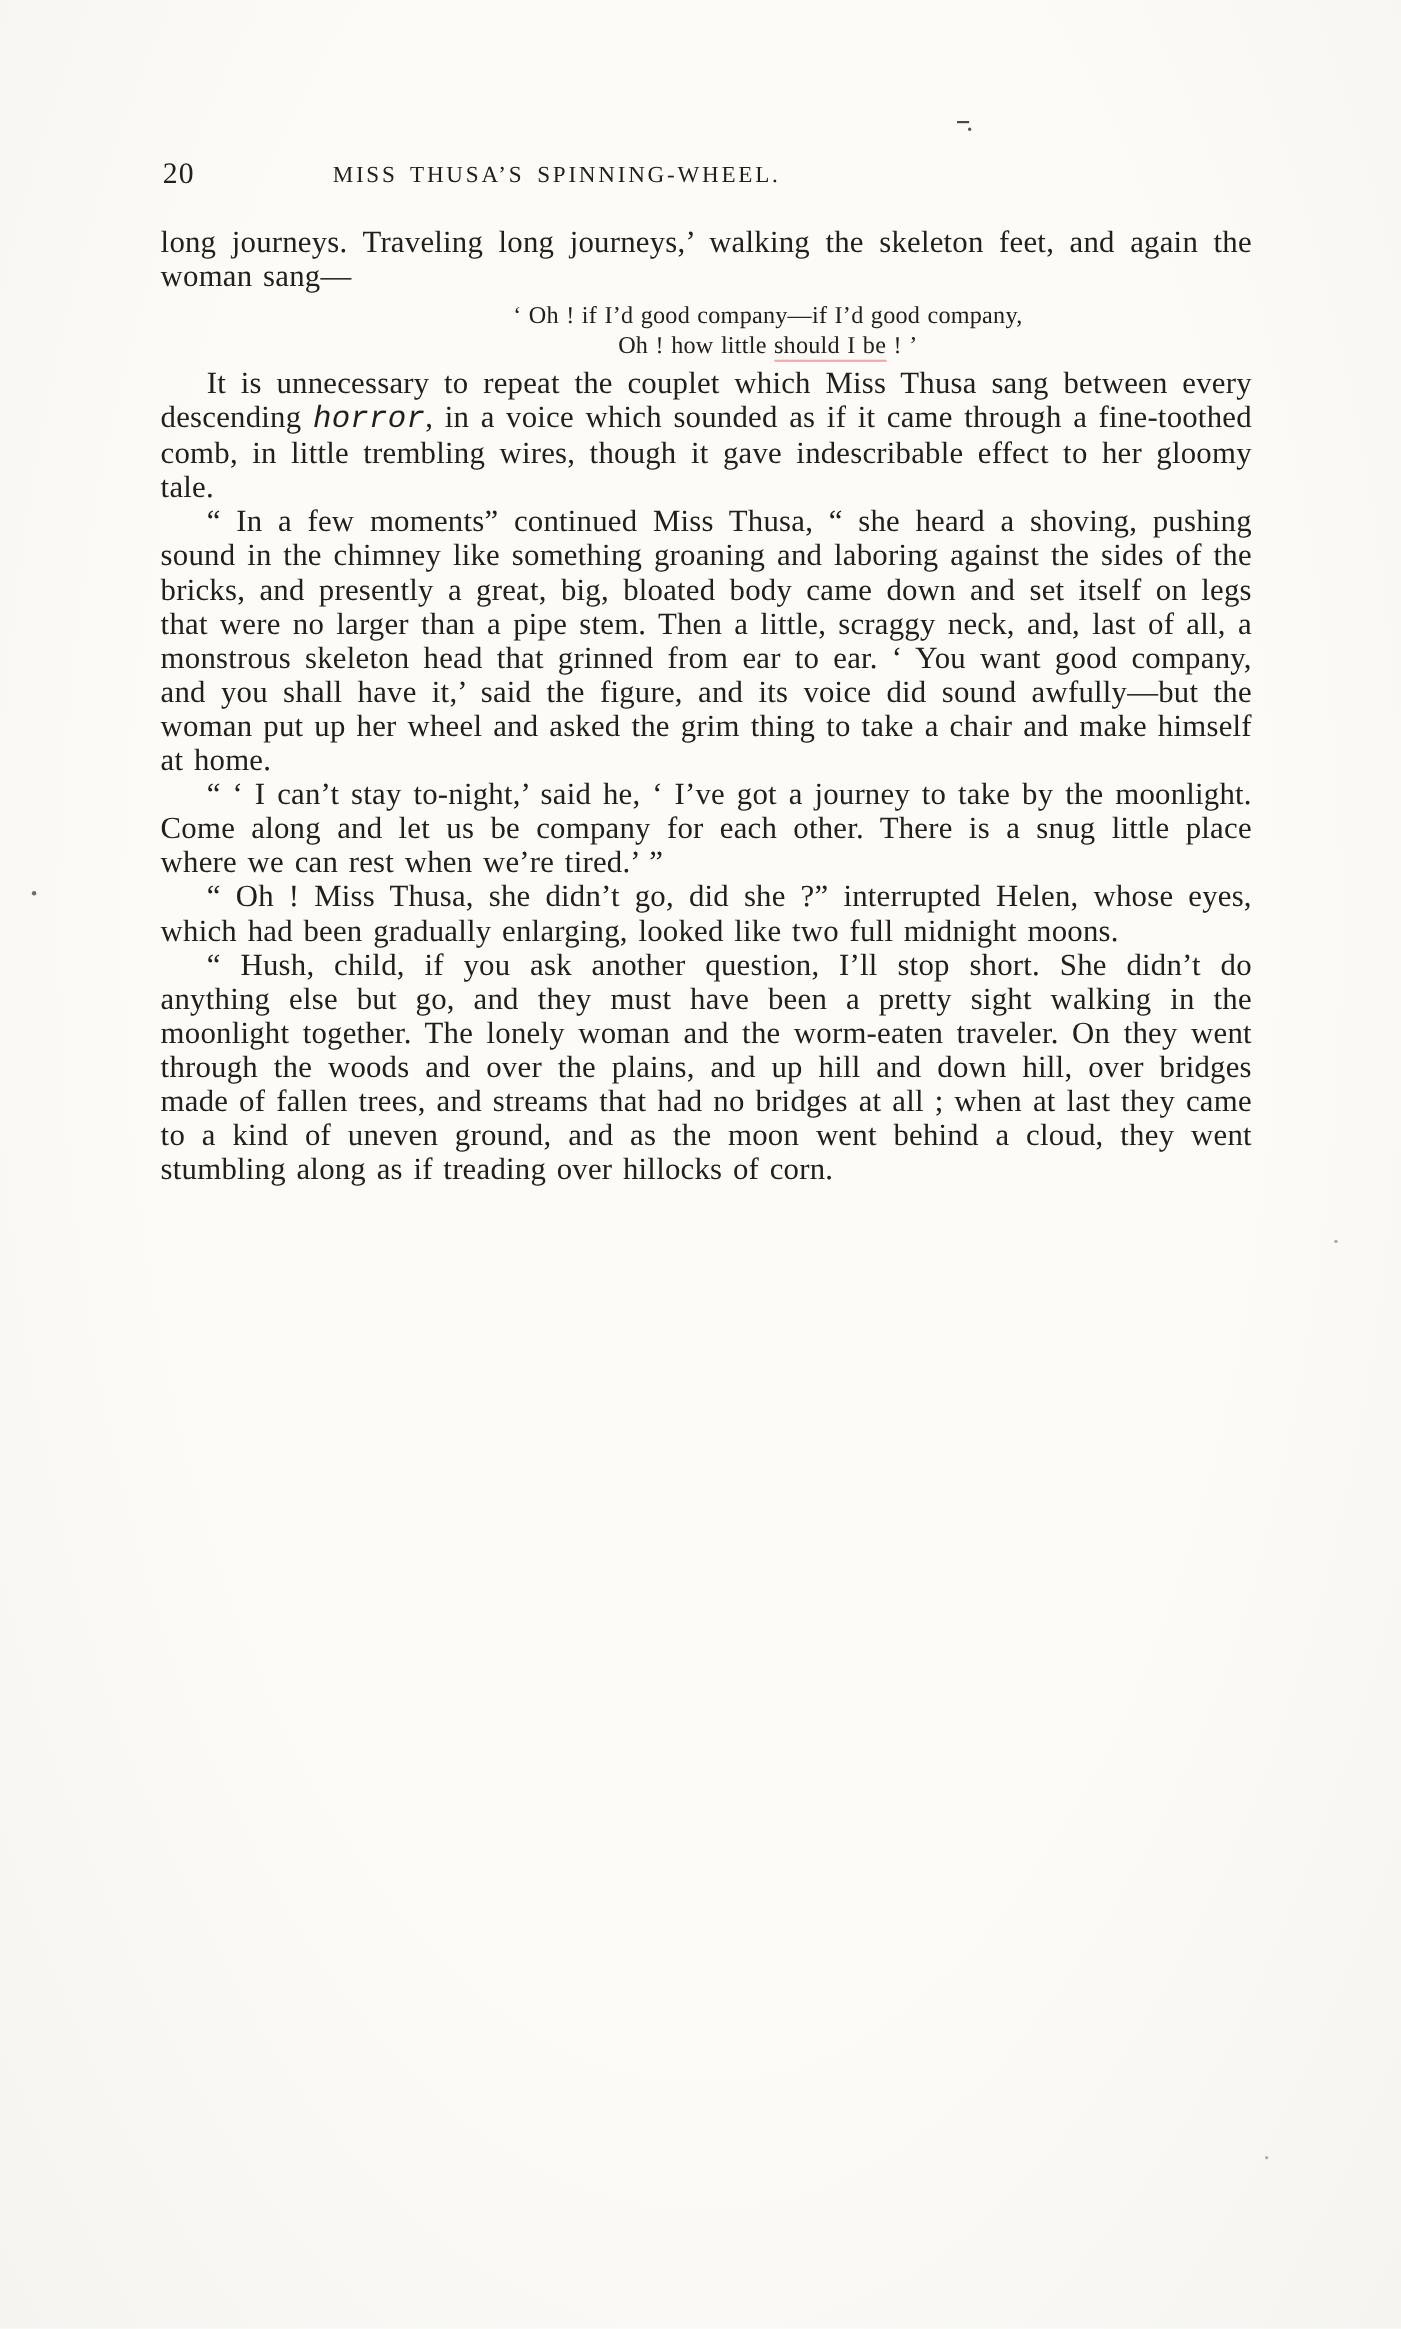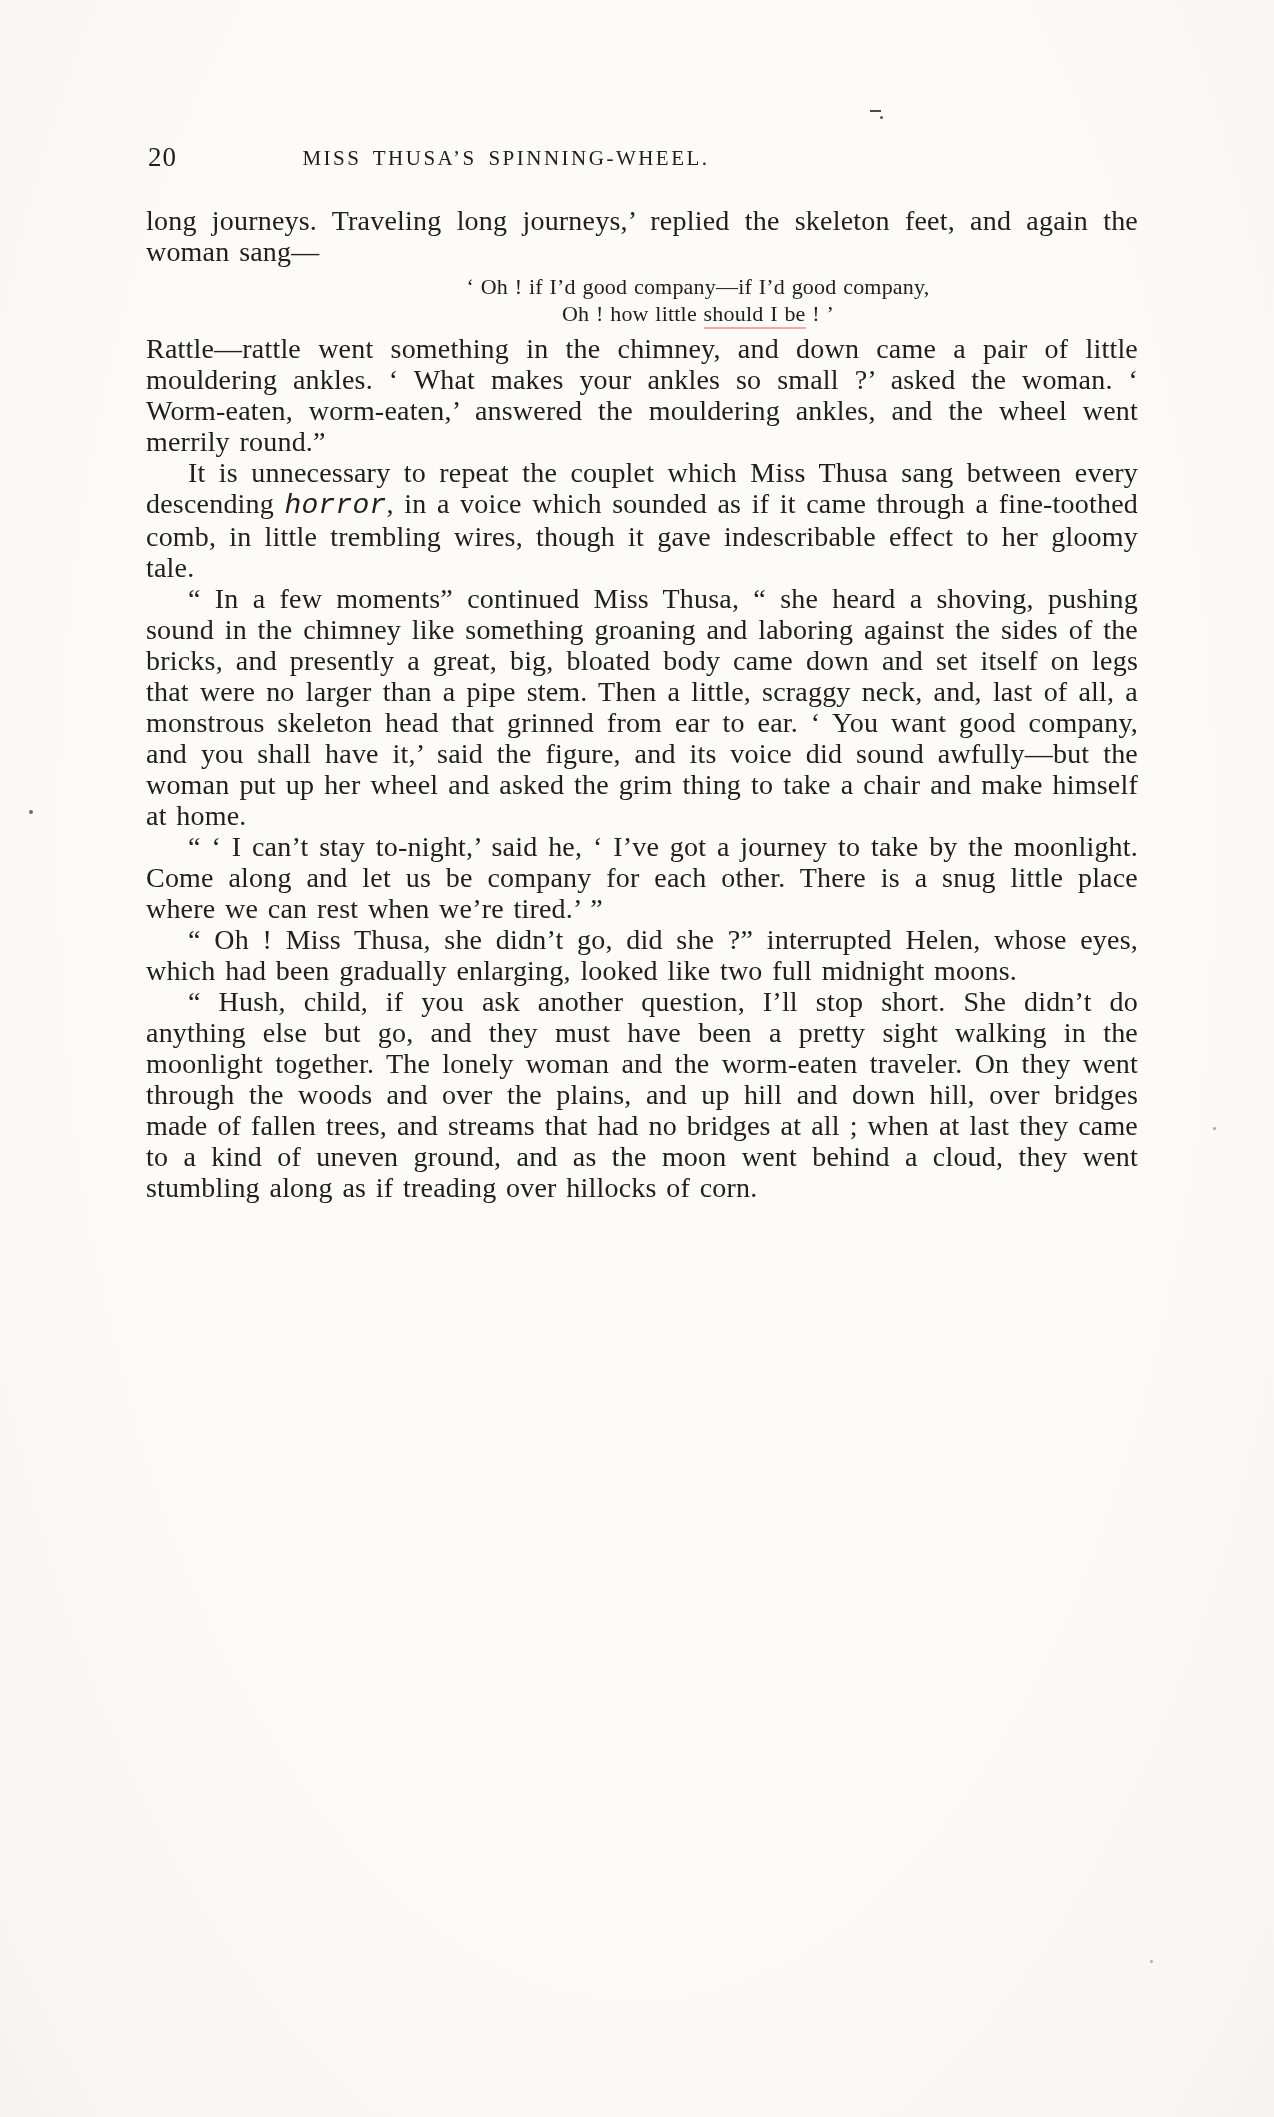--- a/index.html
+++ b/index.html
@@ -111,28 +111,27 @@
 
 <main class="page">
 
   <header class="running-head">
     <span class="page-number">20</span>
     <span class="head-title">MISS THUSA’S SPINNING-WHEEL.</span>
   </header>
 
   <section class="body-text">
 
-    <p class="noindent">long journeys. Traveling long journeys,’ replied the skeleton feet, and again the woman sang—</p>
+    <p class="noindent">long journeys. Traveling long journeys,’ walking the skeleton feet, and again the woman sang—</p>
 
     <div class="verse">
       <div class="verse-line">‘ Oh ! if I’d good company—if I’d good company,</div>
       <div class="verse-line"><span>Oh ! how little </span><span class="underlined">should I be</span><span> ! ’</span></div>
     </div>
 
-    <p class="noindent">Rattle—rattle went something in the chimney, and down came a pair of little mouldering ankles. ‘ What makes your ankles so small ?’ asked the woman. ‘ Worm-eaten, worm-eaten,’ answered the mouldering ankles, and the wheel went merrily round.”</p>
 
     <p class="indent"><span>It is unnecessary to repeat the couplet which Miss Thusa sang between every descending </span><span class="italic">horror</span><span>, in a voice which sounded as if it came through a fine-toothed comb, in little trembling wires, though it gave indescribable effect to her gloomy tale.</span></p>
 
     <p class="indent">“ In a few moments” continued Miss Thusa, “ she heard a shoving, pushing sound in the chimney like something groaning and laboring against the sides of the bricks, and presently a great, big, bloated body came down and set itself on legs that were no larger than a pipe stem. Then a little, scraggy neck, and, last of all, a monstrous skeleton head that grinned from ear to ear. ‘ You want good company, and you shall have it,’ said the figure, and its voice did sound awfully—but the woman put up her wheel and asked the grim thing to take a chair and make himself at home.</p>
 
     <p class="indent">“ ‘ I can’t stay to-night,’ said he, ‘ I’ve got a journey to take by the moonlight. Come along and let us be company for each other. There is a snug little place where we can rest when we’re tired.’ ”</p>
 
     <p class="indent">“ Oh ! Miss Thusa, she didn’t go, did she ?” interrupted Helen, whose eyes, which had been gradually enlarging, looked like two full midnight moons.</p>
 
     <p class="indent">“ Hush, child, if you ask another question, I’ll stop short. She didn’t do anything else but go, and they must have been a pretty sight walking in the moonlight together. The lonely woman and the worm-eaten traveler. On they went through the woods and over the plains, and up hill and down hill, over bridges made of fallen trees, and streams that had no bridges at all ; when at last they came to a kind of uneven ground, and as the moon went behind a cloud, they went stumbling along as if treading over hillocks of corn.</p>

